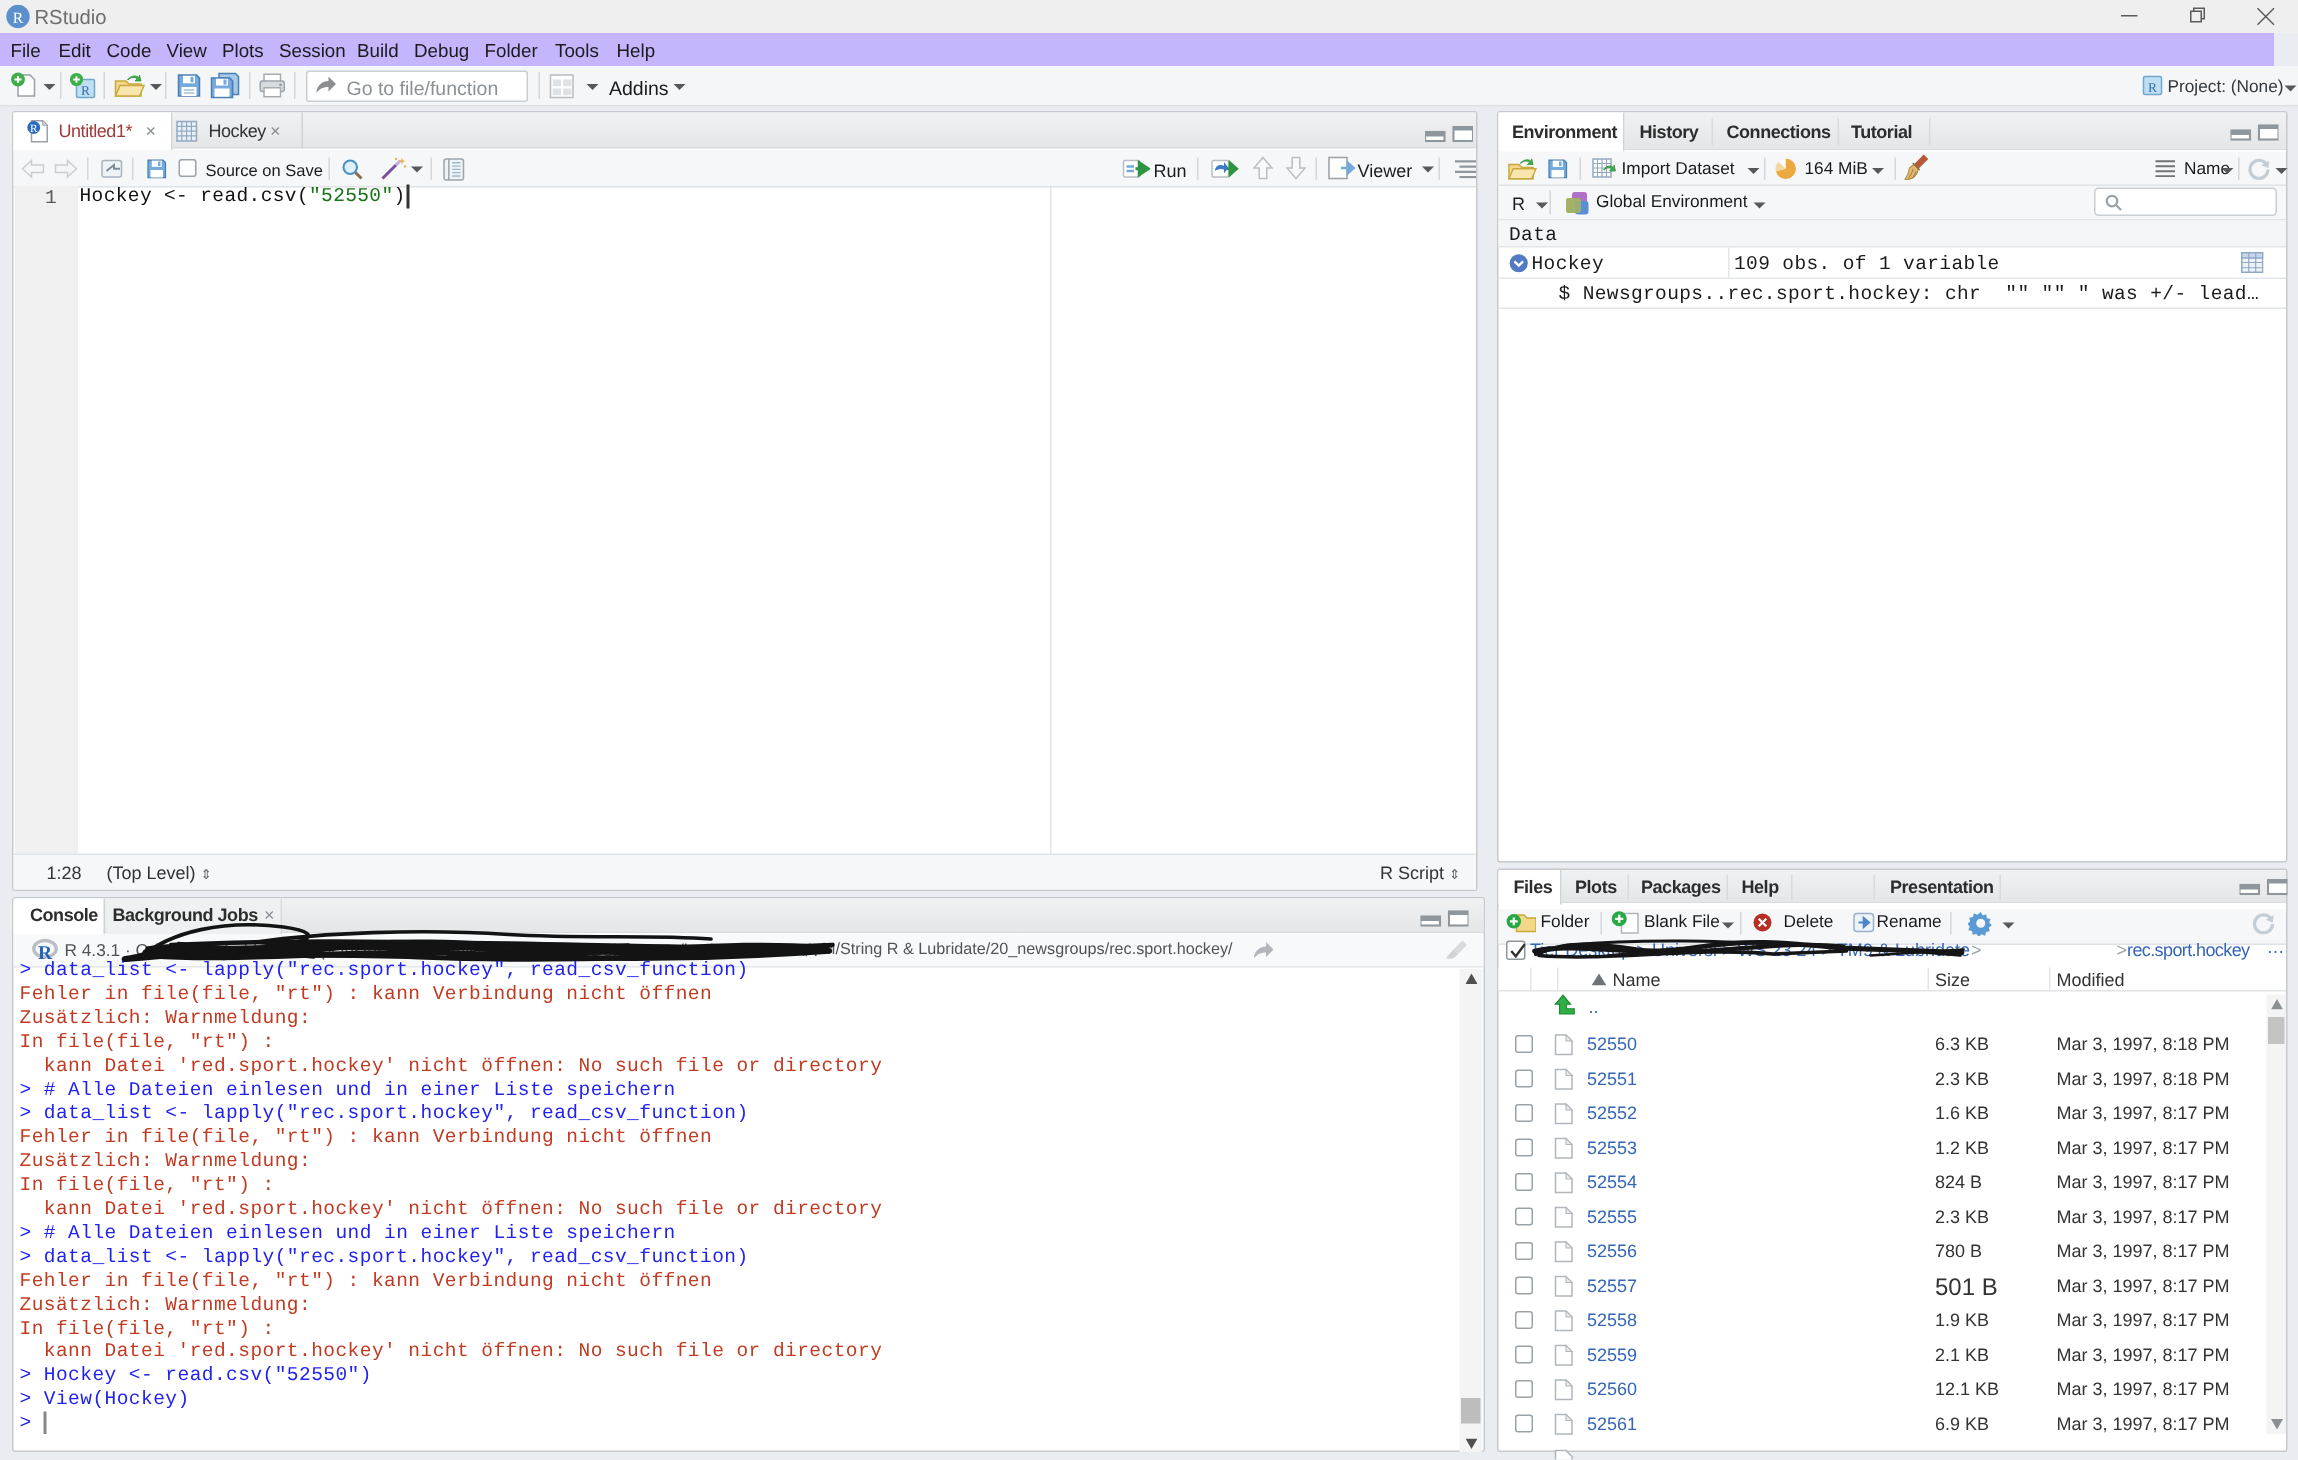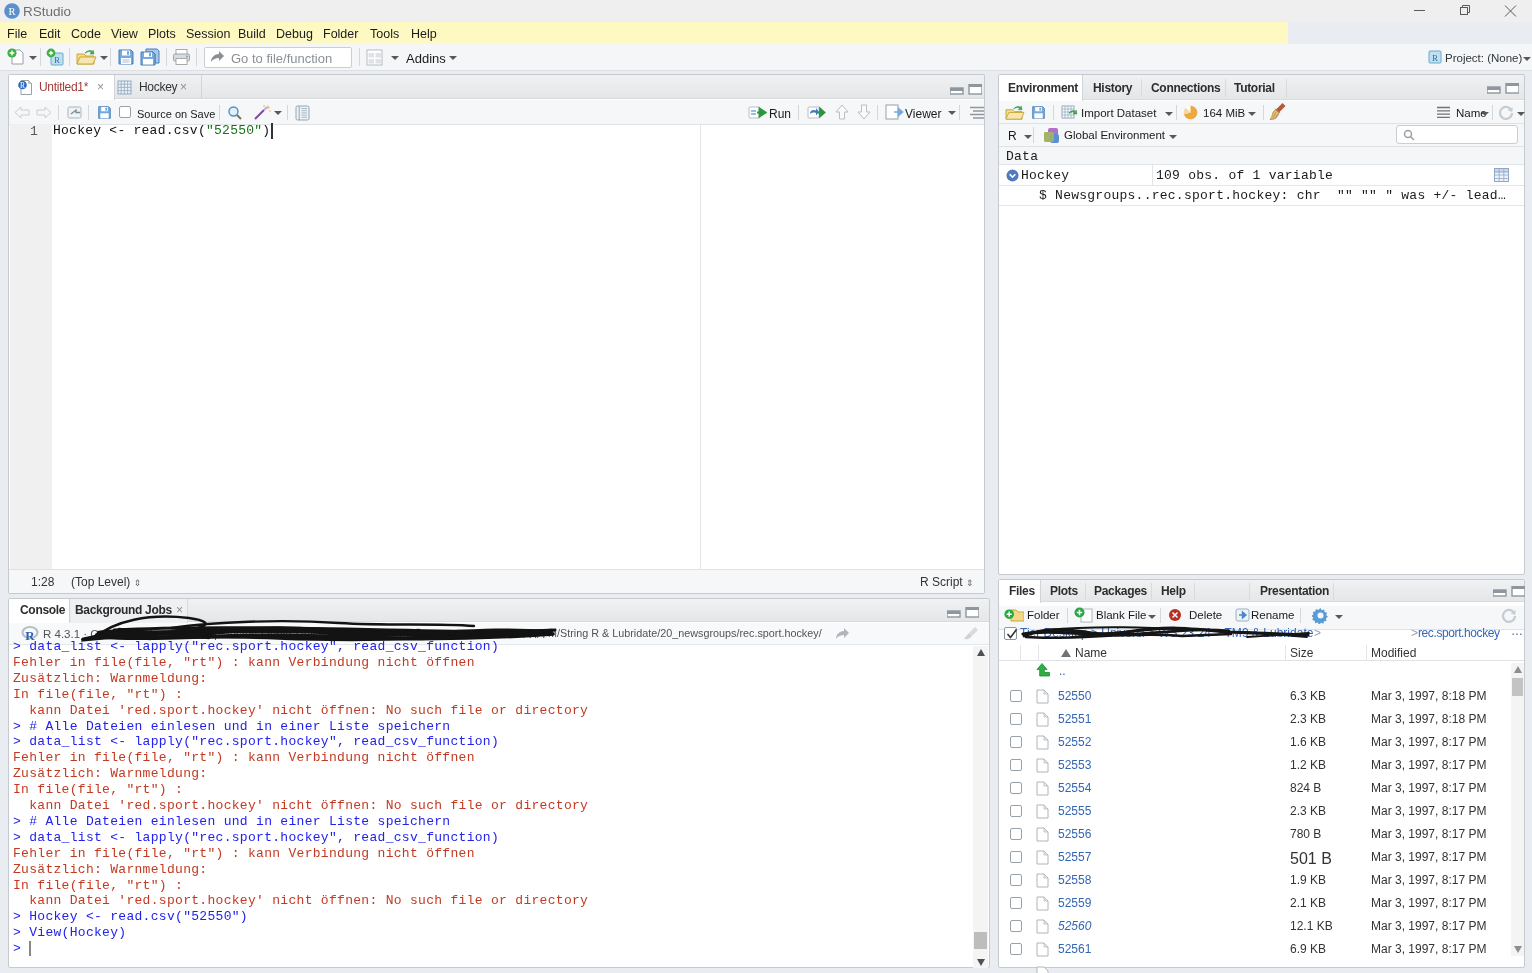--- a/index.html
+++ b/index.html
@@ -3,21 +3,21 @@
 <meta charset="utf-8">
 <style>
   * { margin:0; padding:0; box-sizing:border-box; }
   html,body { width:1532px; height:973px; overflow:hidden; }
   body { position:relative; background:#e9edf2; font-family:"Liberation Sans", sans-serif; -webkit-font-smoothing:antialiased; }
   .abs { position:absolute; white-space:nowrap; }
   .tablabel { position:absolute; white-space:nowrap; font-size:12px; font-weight:bold; letter-spacing:-0.3px; color:#2d2d2d; }
   .tbl { position:absolute; white-space:nowrap; font-size:11.5px; color:#1b1b1b; }
   .titlebar { left:0; top:0; width:1532px; height:22px; background:#efefef; }
   .title-text { left:23px; top:4px; font-size:13.5px; color:#6e6e6e; }
-  .menubar { left:0; top:22px; width:1288px; height:22px; background:#fef9c3; }
+  .menubar { left:0; top:22px; width:1516px; height:22px; background:#c4b5fd; }
   .menubar span { position:absolute; top:5px; font-size:12.5px; color:#1b1b1b; }
   .toolbar { left:0; top:44px; width:1532px; height:27px; background:#f4f6f7; border-bottom:1px solid #dde0e3; }
   .sep { position:absolute; width:1px; background:#d4d8db; }
   .pane { position:absolute; background:#fff; border:1px solid #c6cace; border-radius:2px; }
   .tabstrip { position:absolute; left:0; top:0; right:0; background:linear-gradient(#eff1f2,#e4e6e8); border-bottom:1px solid #d8dbde; }
   .ptoolbar { position:absolute; background:#f5f7f8; border-bottom:1px solid #dfe3e6; }
   .mono { font-family:"Liberation Mono", monospace; }
   .minmax { position:absolute; }
   .caret { display:inline-block; width:0; height:0; border-left:4px solid transparent; border-right:4px solid transparent; border-top:4px solid #585858; vertical-align:middle; }
   .cline { position:absolute; white-space:pre; font-family:"Liberation Mono", monospace; font-size:13px; letter-spacing:0.3px; }
@@ -588,21 +588,21 @@
       <path d="M8 1 l4 4 h-4 z" fill="#e8eaec" stroke="#b0b6bb" stroke-width="0.7"></path>
     </svg>
     <div class="abs" style="left:59px;top:316px;font-size:12px;color:#3566b5;">52559</div>
     <div class="abs" style="left:291px;top:316px;font-size:12px;color:#333;">2.1 KB</div>
     <div class="abs" style="left:372px;top:316px;font-size:12px;color:#333;">Mar 3, 1997, 8:17 PM</div>
     <div class="abs" style="left:11px;top:340px;width:12px;height:12px;background:#fff;border:1px solid #9aa2a9;border-radius:2px;"></div>
     <svg class="abs" style="left:37px;top:339px" width="13" height="15" viewBox="0 0 13 15">
       <path d="M1 1 h7 l4 4 v9 h-11 z" fill="#fff" stroke="#b0b6bb"></path>
       <path d="M8 1 l4 4 h-4 z" fill="#e8eaec" stroke="#b0b6bb" stroke-width="0.7"></path>
     </svg>
-    <div class="abs" style="left:59px;top:339px;font-size:12px;color:#3566b5;font-style:italic;">52560</div>
+    <div class="abs" style="left:59px;top:339px;font-size:12px;color:#3566b5;">52560</div>
     <div class="abs" style="left:291px;top:339px;font-size:12px;color:#333;">12.1 KB</div>
     <div class="abs" style="left:372px;top:339px;font-size:12px;color:#333;">Mar 3, 1997, 8:17 PM</div>
     <div class="abs" style="left:11px;top:363px;width:12px;height:12px;background:#fff;border:1px solid #9aa2a9;border-radius:2px;"></div>
     <svg class="abs" style="left:37px;top:362px" width="13" height="15" viewBox="0 0 13 15">
       <path d="M1 1 h7 l4 4 v9 h-11 z" fill="#fff" stroke="#b0b6bb"></path>
       <path d="M8 1 l4 4 h-4 z" fill="#e8eaec" stroke="#b0b6bb" stroke-width="0.7"></path>
     </svg>
     <div class="abs" style="left:59px;top:362px;font-size:12px;color:#3566b5;">52561</div>
     <div class="abs" style="left:291px;top:362px;font-size:12px;color:#333;">6.9 KB</div>
     <div class="abs" style="left:372px;top:362px;font-size:12px;color:#333;">Mar 3, 1997, 8:17 PM</div>

